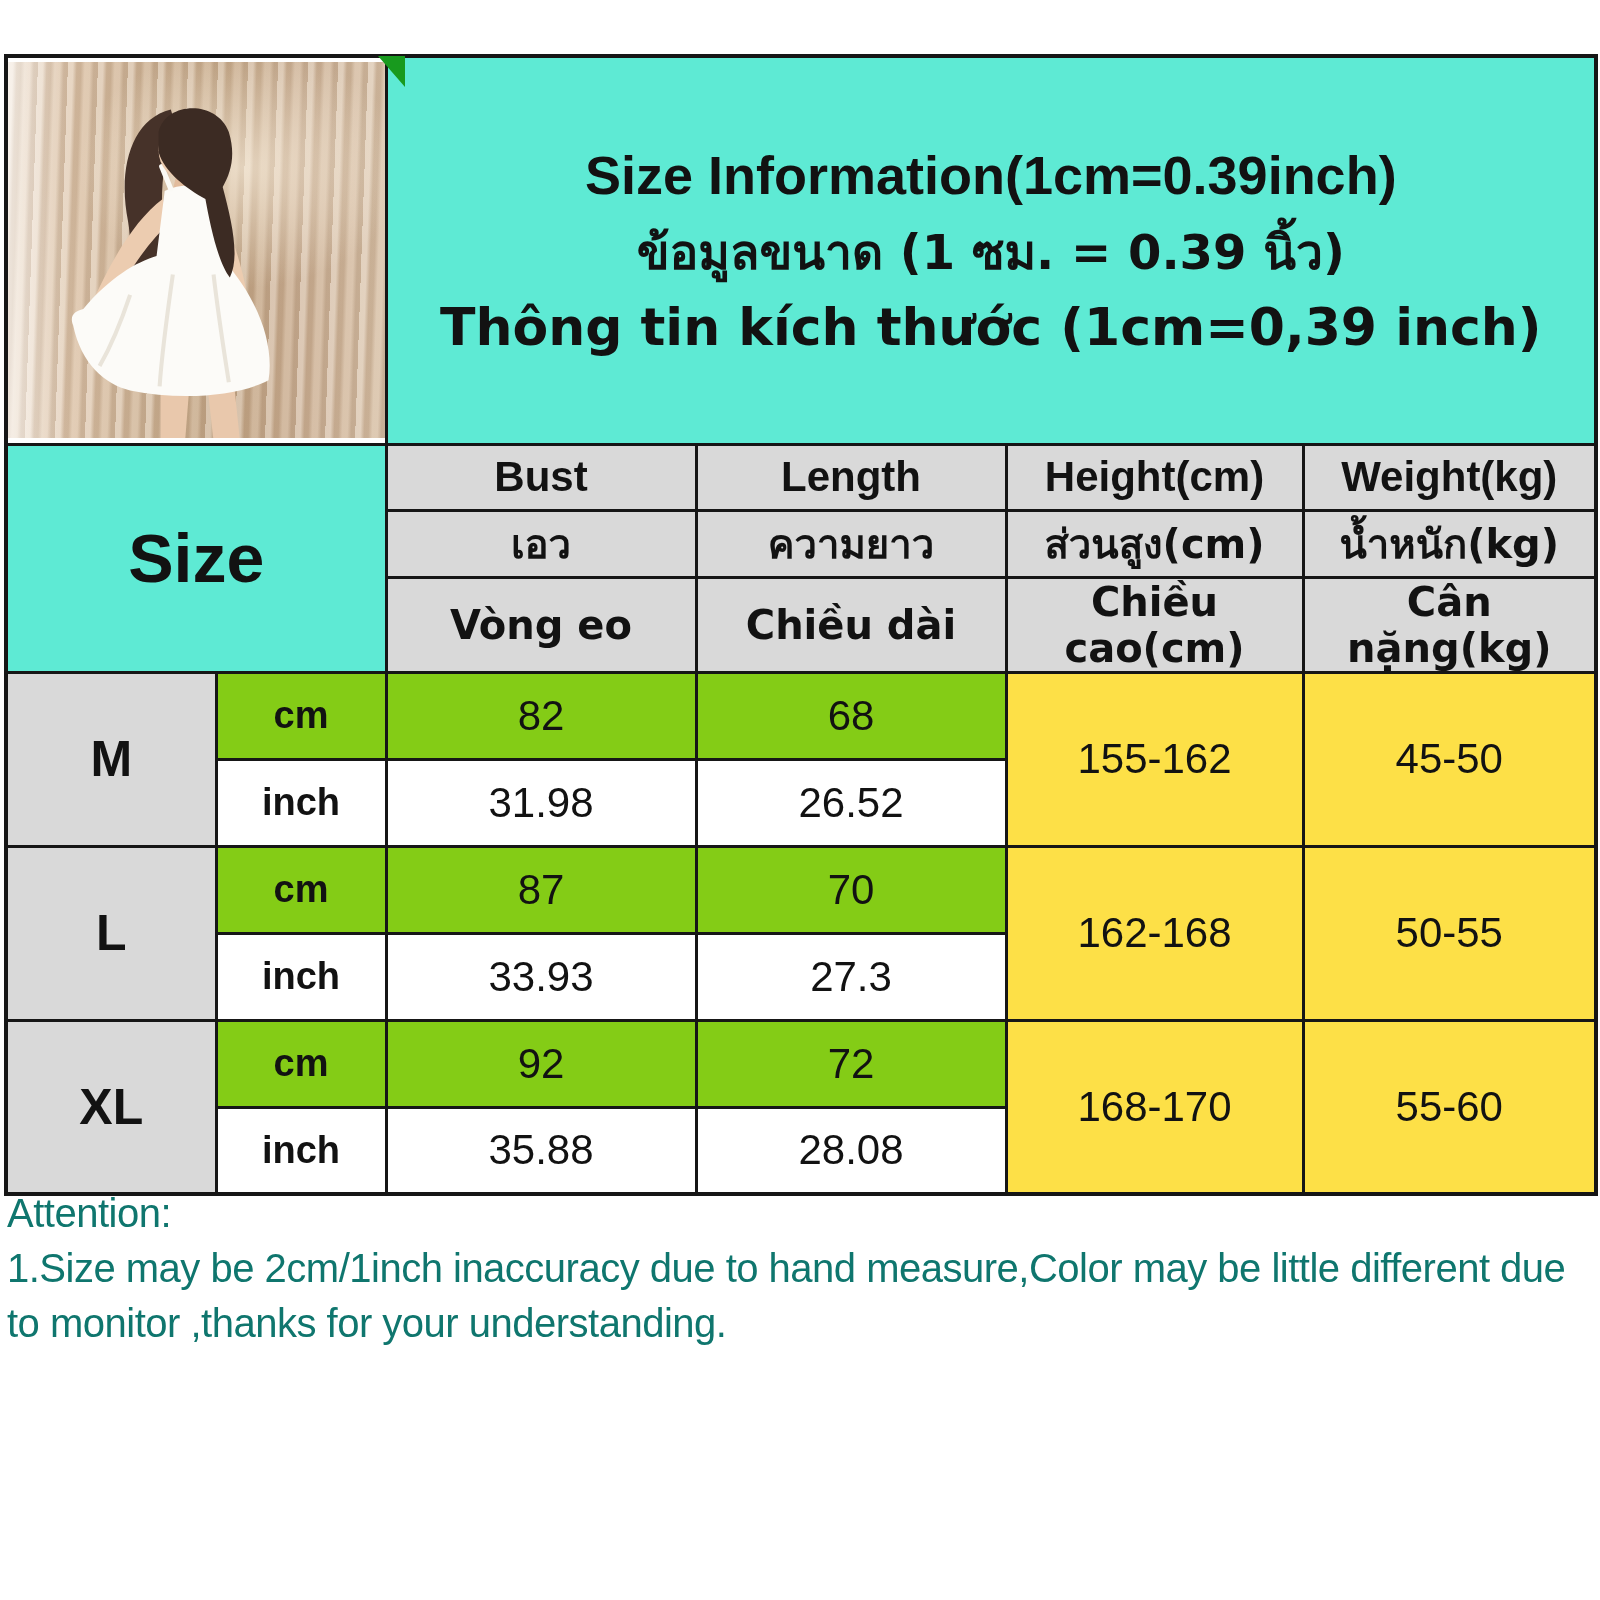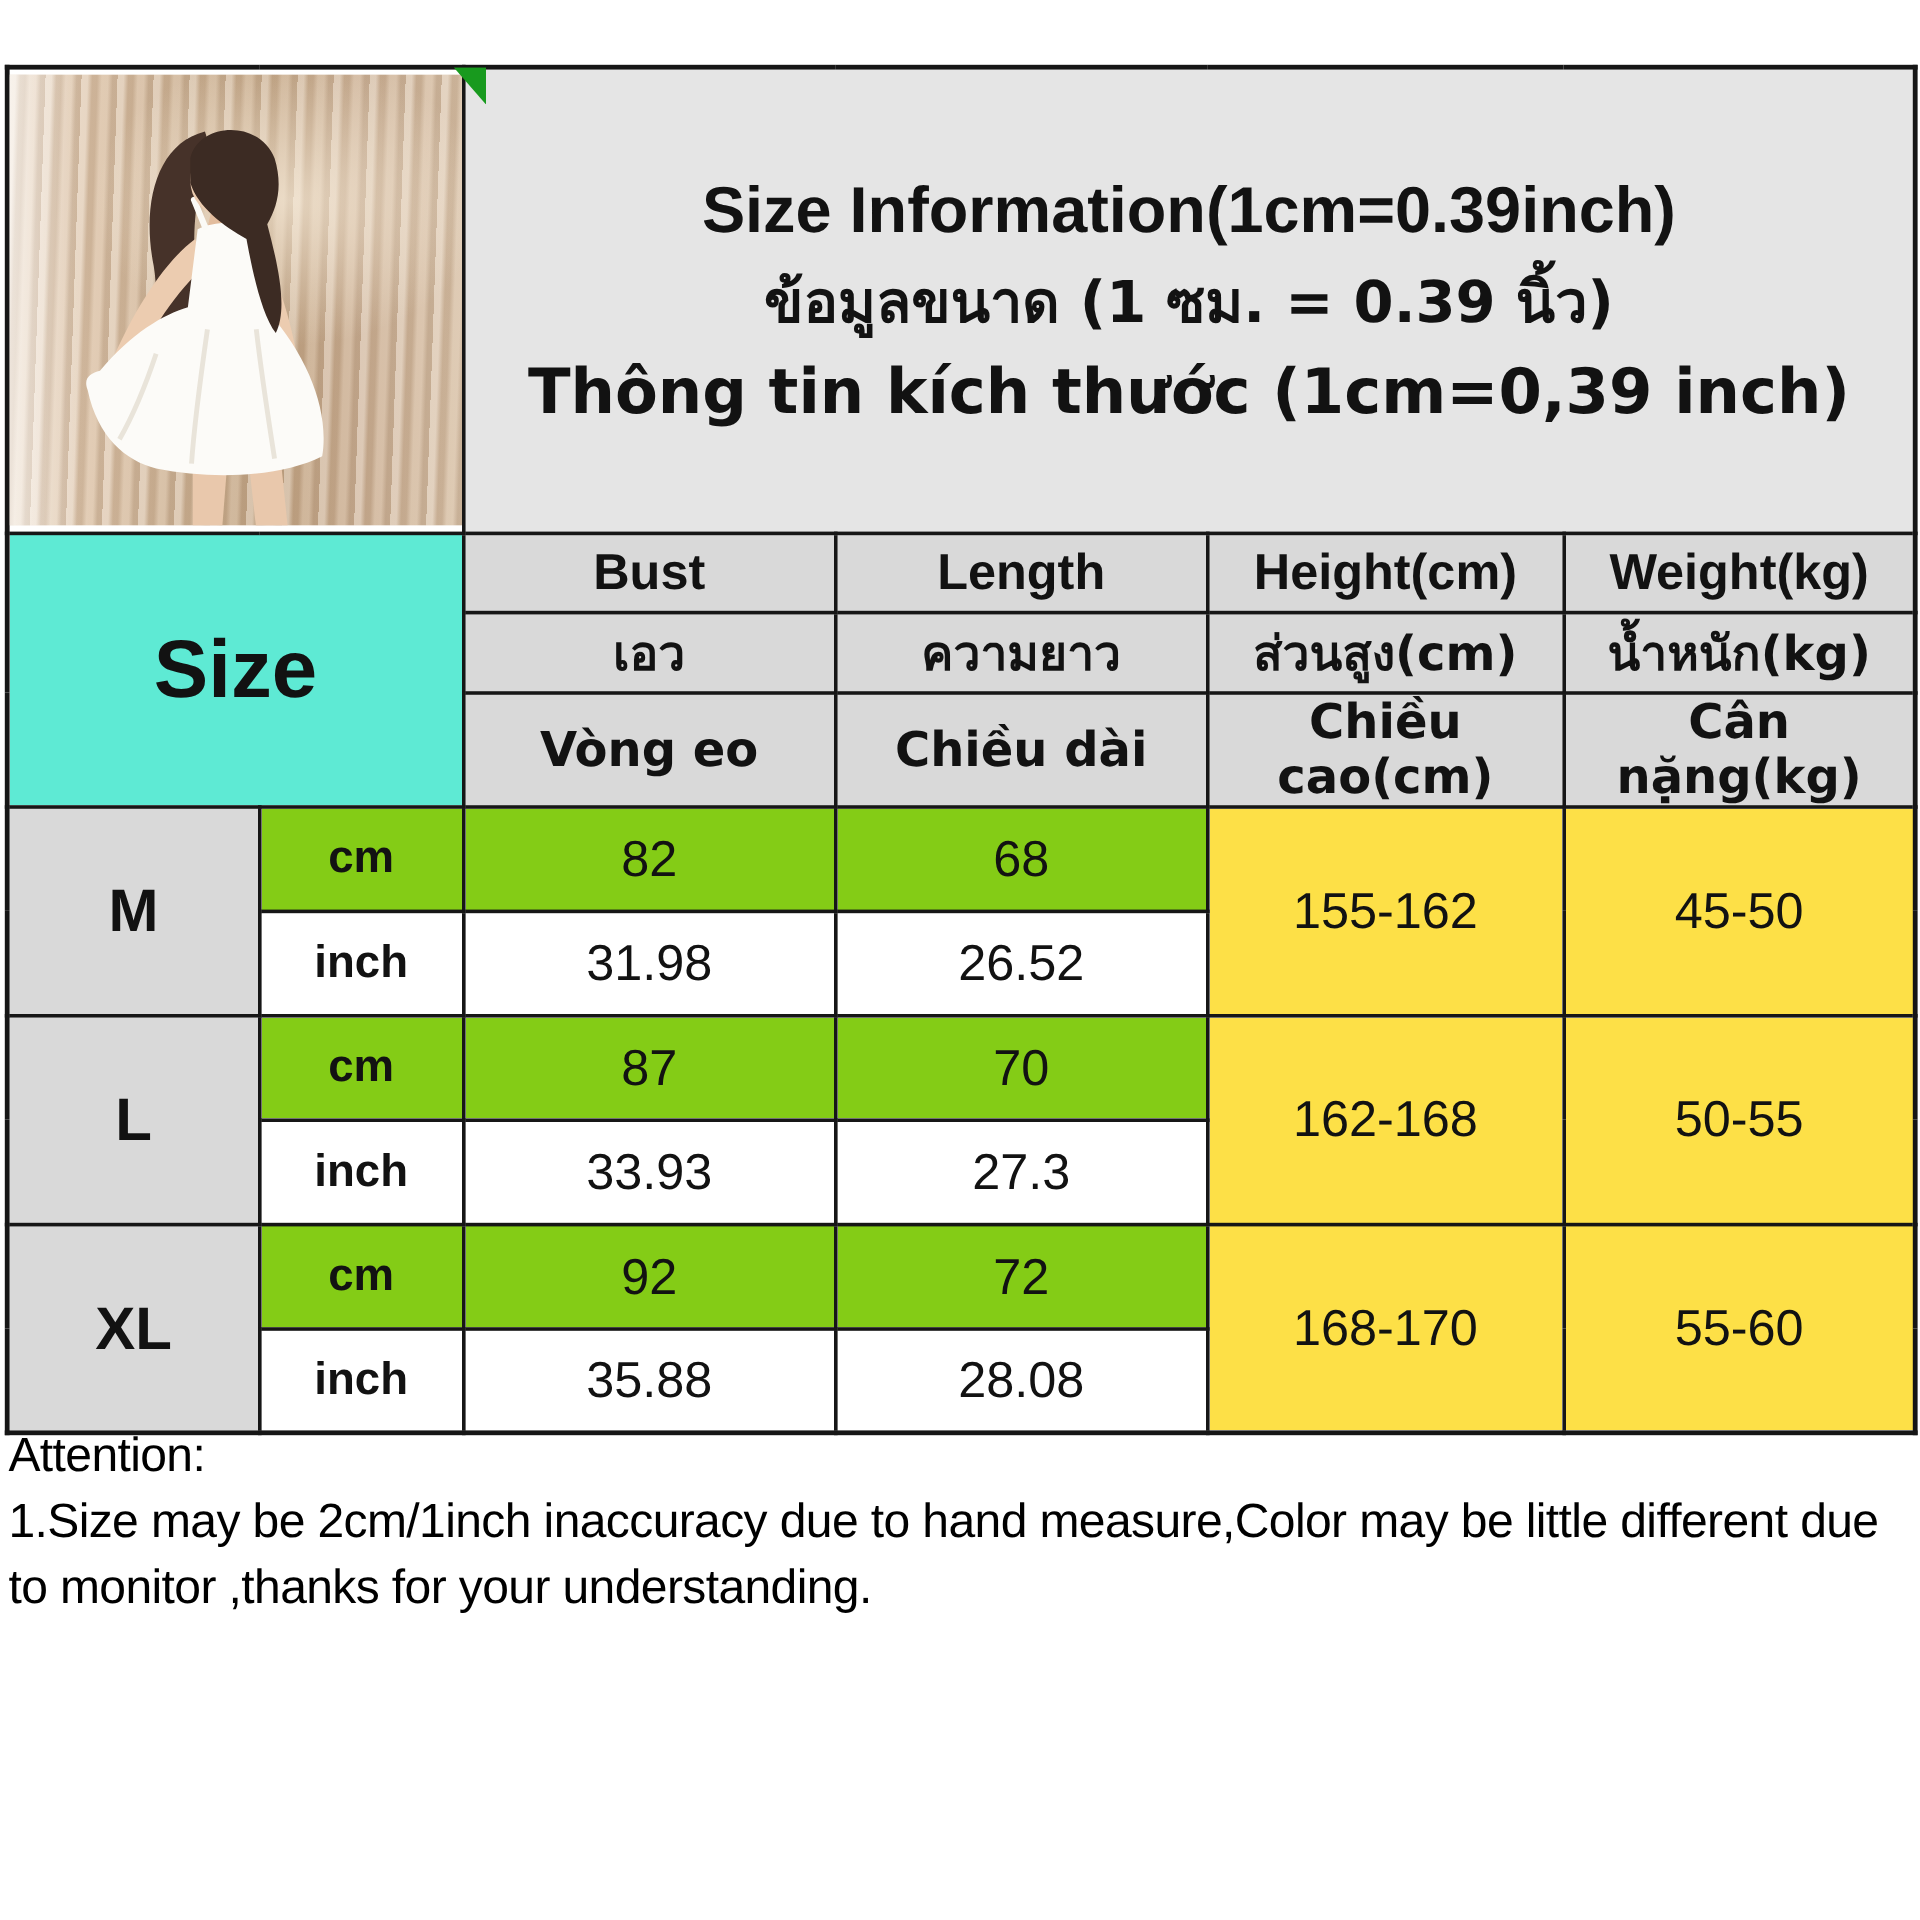--- a/index.html
+++ b/index.html
@@ -29,21 +29,21 @@
       radial-gradient(ellipse 62% 46% at 62% 28%, rgba(255,246,230,0.6), rgba(255,246,230,0) 70%),
       repeating-linear-gradient(92deg,
         rgba(255,255,255,0.30) 0px, rgba(255,255,255,0.30) 5px,
         rgba(120,90,64,0.16) 9px, rgba(120,90,64,0.16) 13px,
         rgba(255,255,255,0.14) 17px, rgba(255,255,255,0.14) 22px,
         rgba(94,68,48,0.14) 26px, rgba(94,68,48,0.14) 30px),
       linear-gradient(90deg,#e9d7c3 0%,#ddc4a9 18%,#d0b597 38%,#c5a786 58%,#ceb296 78%,#dac3a9 100%);
   }
   .photo-fig{position:absolute;inset:0;width:100%;height:100%;}
 
-  .title-cell{background:#e5e5e5;}
+  .title-cell{background:#5eead4;}
   .title-line{font-weight:bold;line-height:1.5;}
   .title-en{font-size:54px;}
   .title-th{font-size:48px;font-family:"DejaVu Sans","Liberation Sans",sans-serif;}
   .title-vi{font-size:52px;font-family:"DejaVu Sans","Liberation Sans",sans-serif;}
 
   .size-cell{background:#5eead4;font-size:68px;font-weight:bold;}
   th.hdr{background:#d9d9d9;font-weight:bold;}
   .hdr-en{font-size:42px;}
   .hdr-th{font-size:40px;font-family:"DejaVu Sans","Liberation Sans",sans-serif;}
   .hdr-vi{font-size:40px;font-family:"DejaVu Sans","Liberation Sans",sans-serif;}
@@ -57,21 +57,21 @@
 
   .corner-marker{
     position:absolute;left:378px;top:56px;width:27px;height:31px;
     background:#189a1e;
     clip-path:polygon(0 0,100% 0,100% 100%);
     z-index:5;
   }
 
   .attention{
     position:absolute;left:7px;top:1186px;width:1586px;
-    font-size:40px;line-height:1.38;letter-spacing:-0.5px;color:#000000;
+    font-size:40px;line-height:1.38;letter-spacing:-0.5px;color:#0f766e;
   }
   .attention p{margin:0;}
 </style>
 </head>
 <body>
 
 <div class="sheet">
 
   <div class="corner-marker"></div>
 

